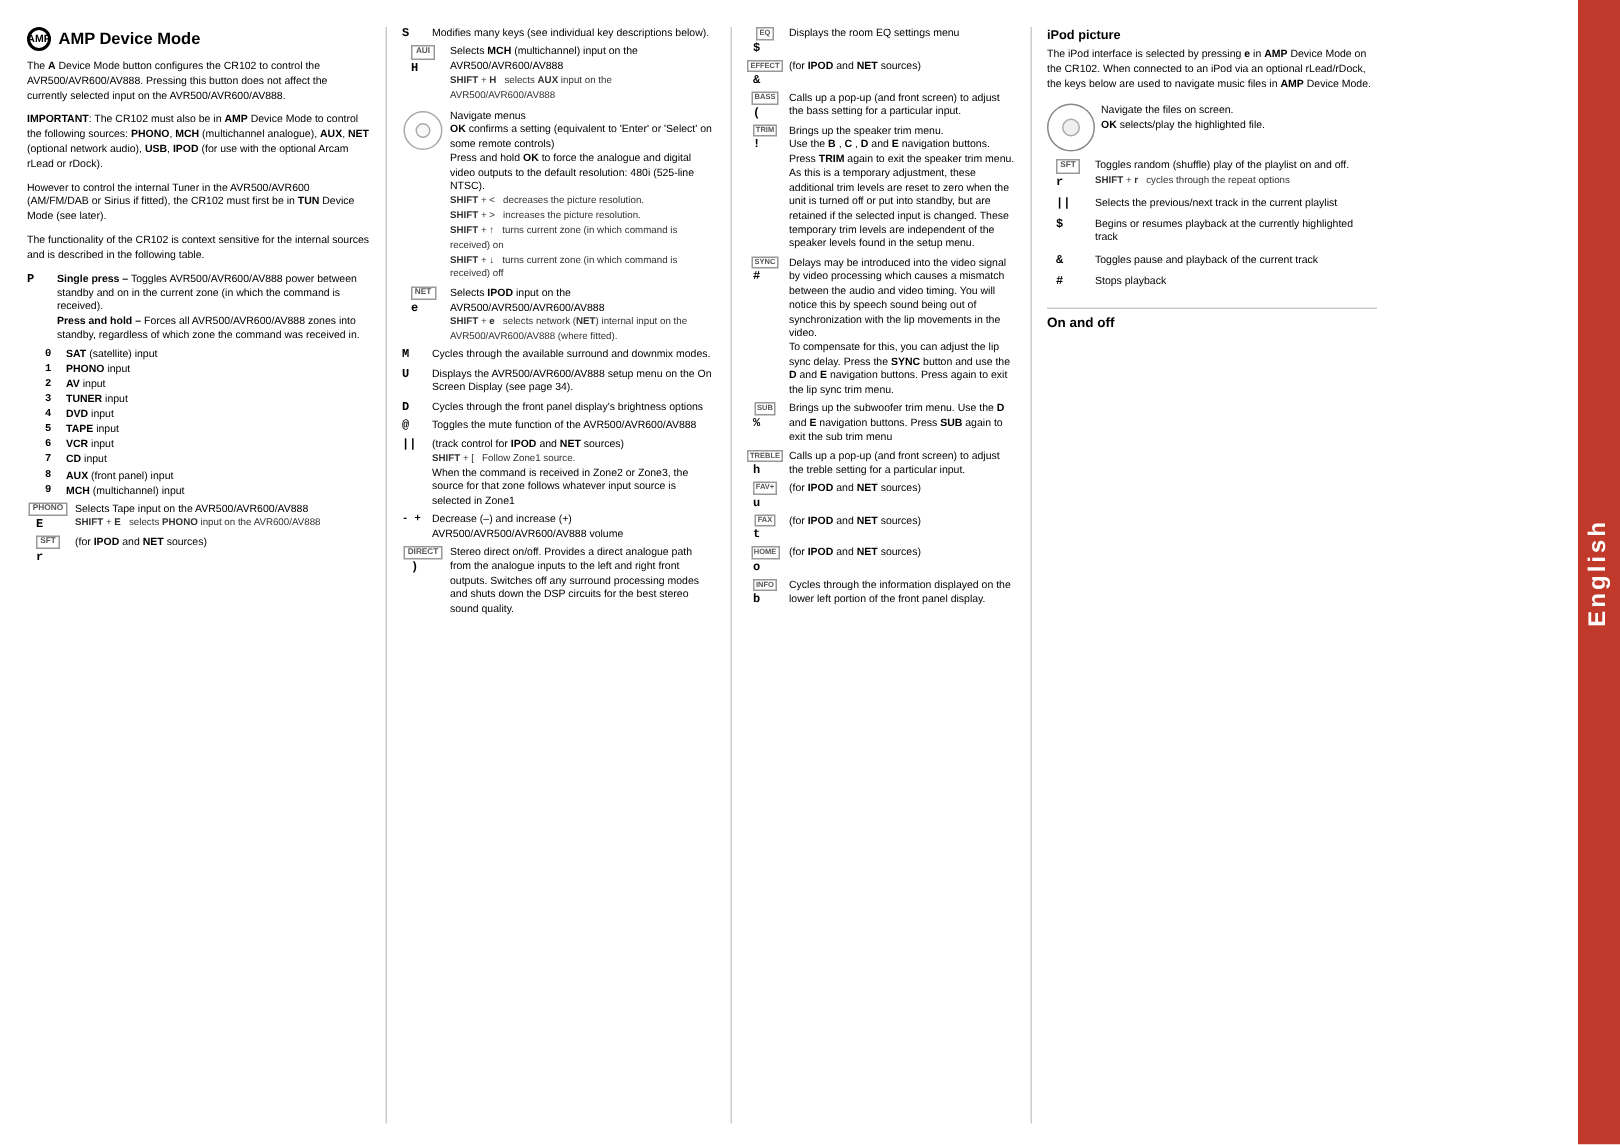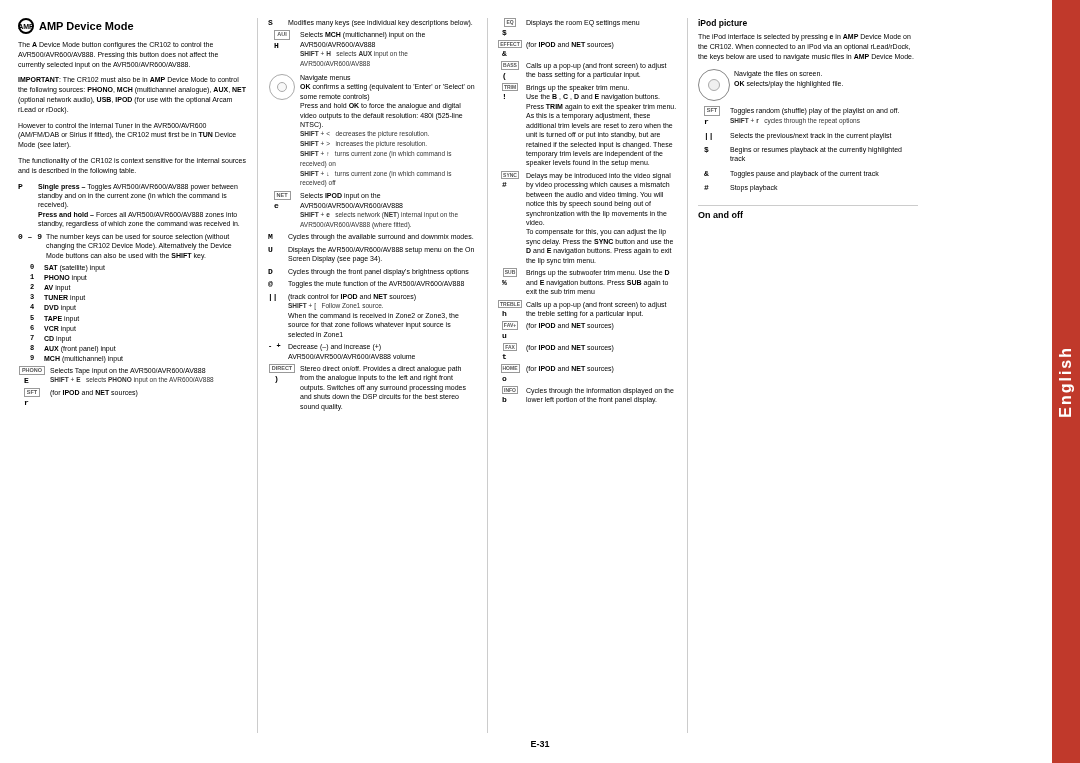--- a/index.html
+++ b/index.html
@@ -229,26 +229,20 @@
       </div>
 
       <div class="key-row">
         <div class="key-label">P</div>
         <div class="key-desc">
           <b>Single press –</b> Toggles AVR500/AVR600/AV888 power between standby and on in the current zone (in which the command is received).<br>
           <b>Press and hold –</b> Forces all AVR500/AVR600/AV888 zones into standby, regardless of which zone the command was received in.
         </div>
       </div>
 
-      <div class="key-row">
-        <div class="key-label">0 – 9</div>
-        <div class="key-desc">
-          The number keys can be used for source selection (without changing the CR102 Device Mode). Alternatively the Device Mode buttons can also be used with the <b>SHIFT</b> key.
-        </div>
-      </div>
       <div class="indent">
         <div class="sub-row">
             <span class="sub-key">0</span>
             <span class="sub-desc"><b>SAT</b> (satellite) input</span>
           </div>
         <div class="sub-row">
             <span class="sub-key">1</span>
             <span class="sub-desc"><b>PHONO</b> input</span>
           </div>
         <div class="sub-row">
@@ -551,14 +545,13 @@
         <div class="ipod-desc">Stops playback</div>
       </div>
 
       <div style="margin-top: 12px; border-top: 1px solid #ccc; padding-top: 4px;">
         <div style="font-size:9px;font-weight:bold;margin-bottom:4px;">On and off</div>
       </div>
     </div>
 
   </div>
 
-  <div class="page-number">E-31</div>
 </div>
 
 </body></html>

